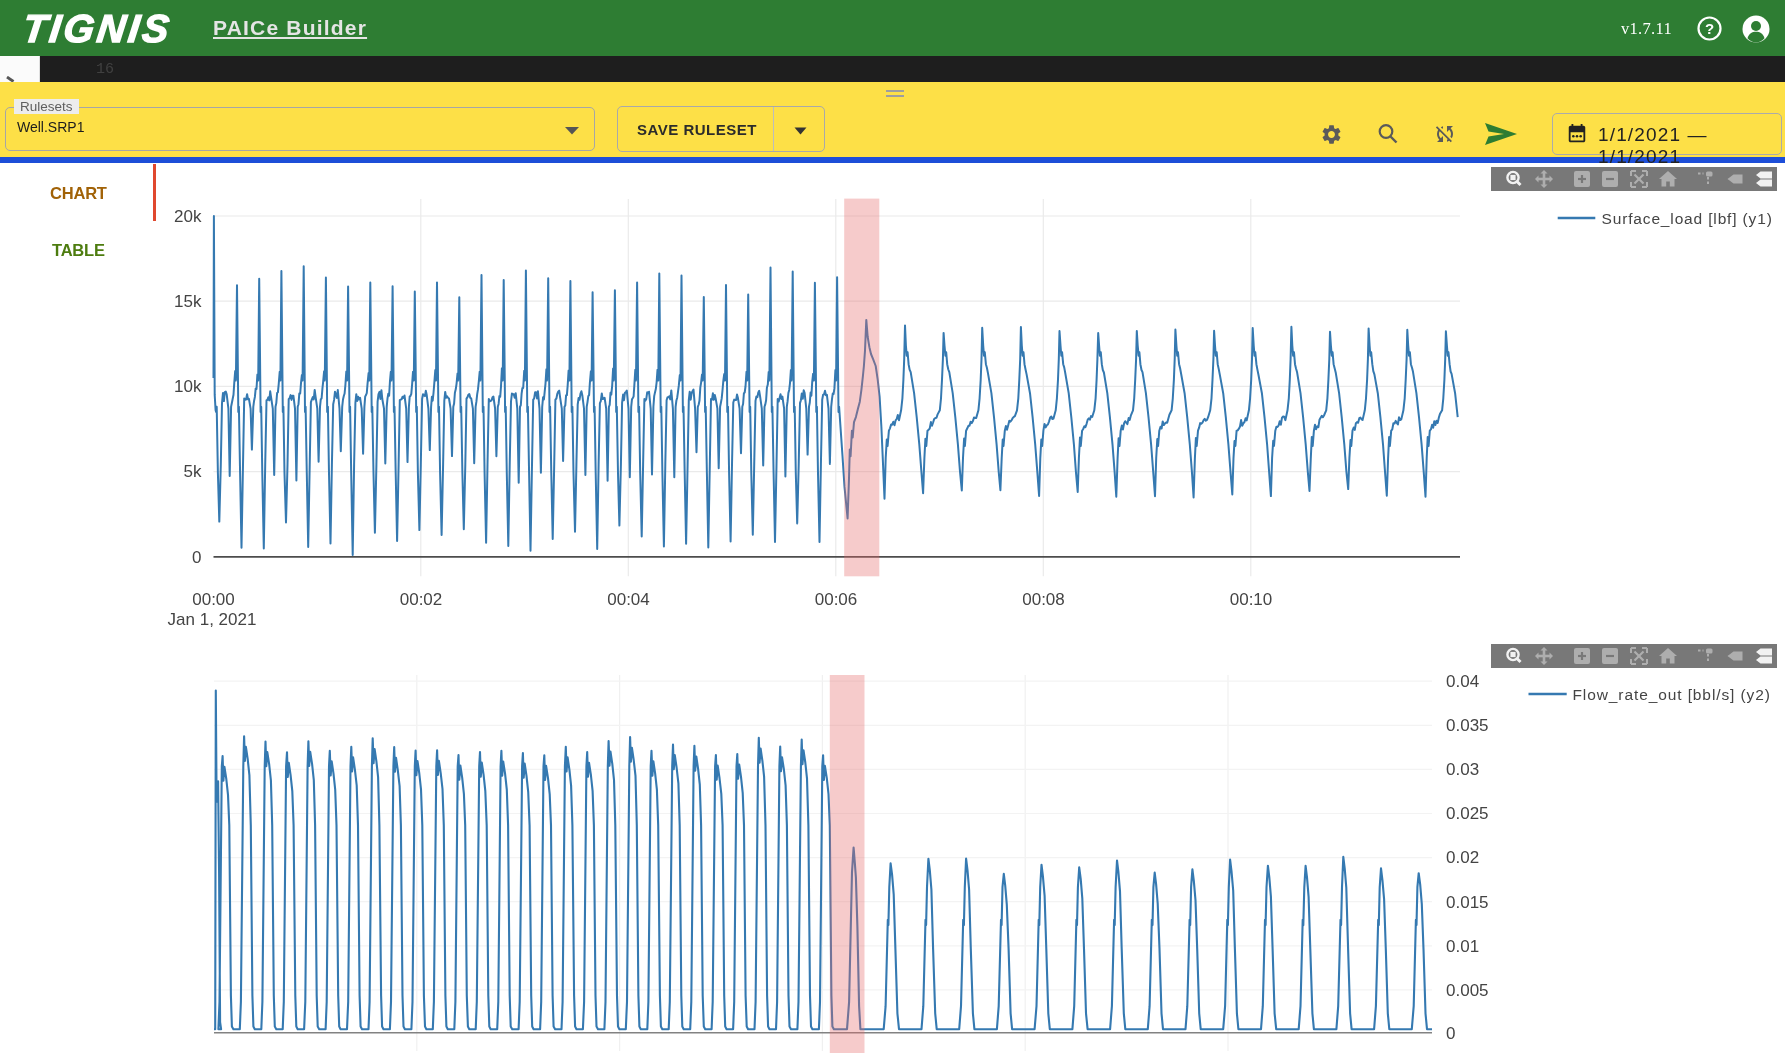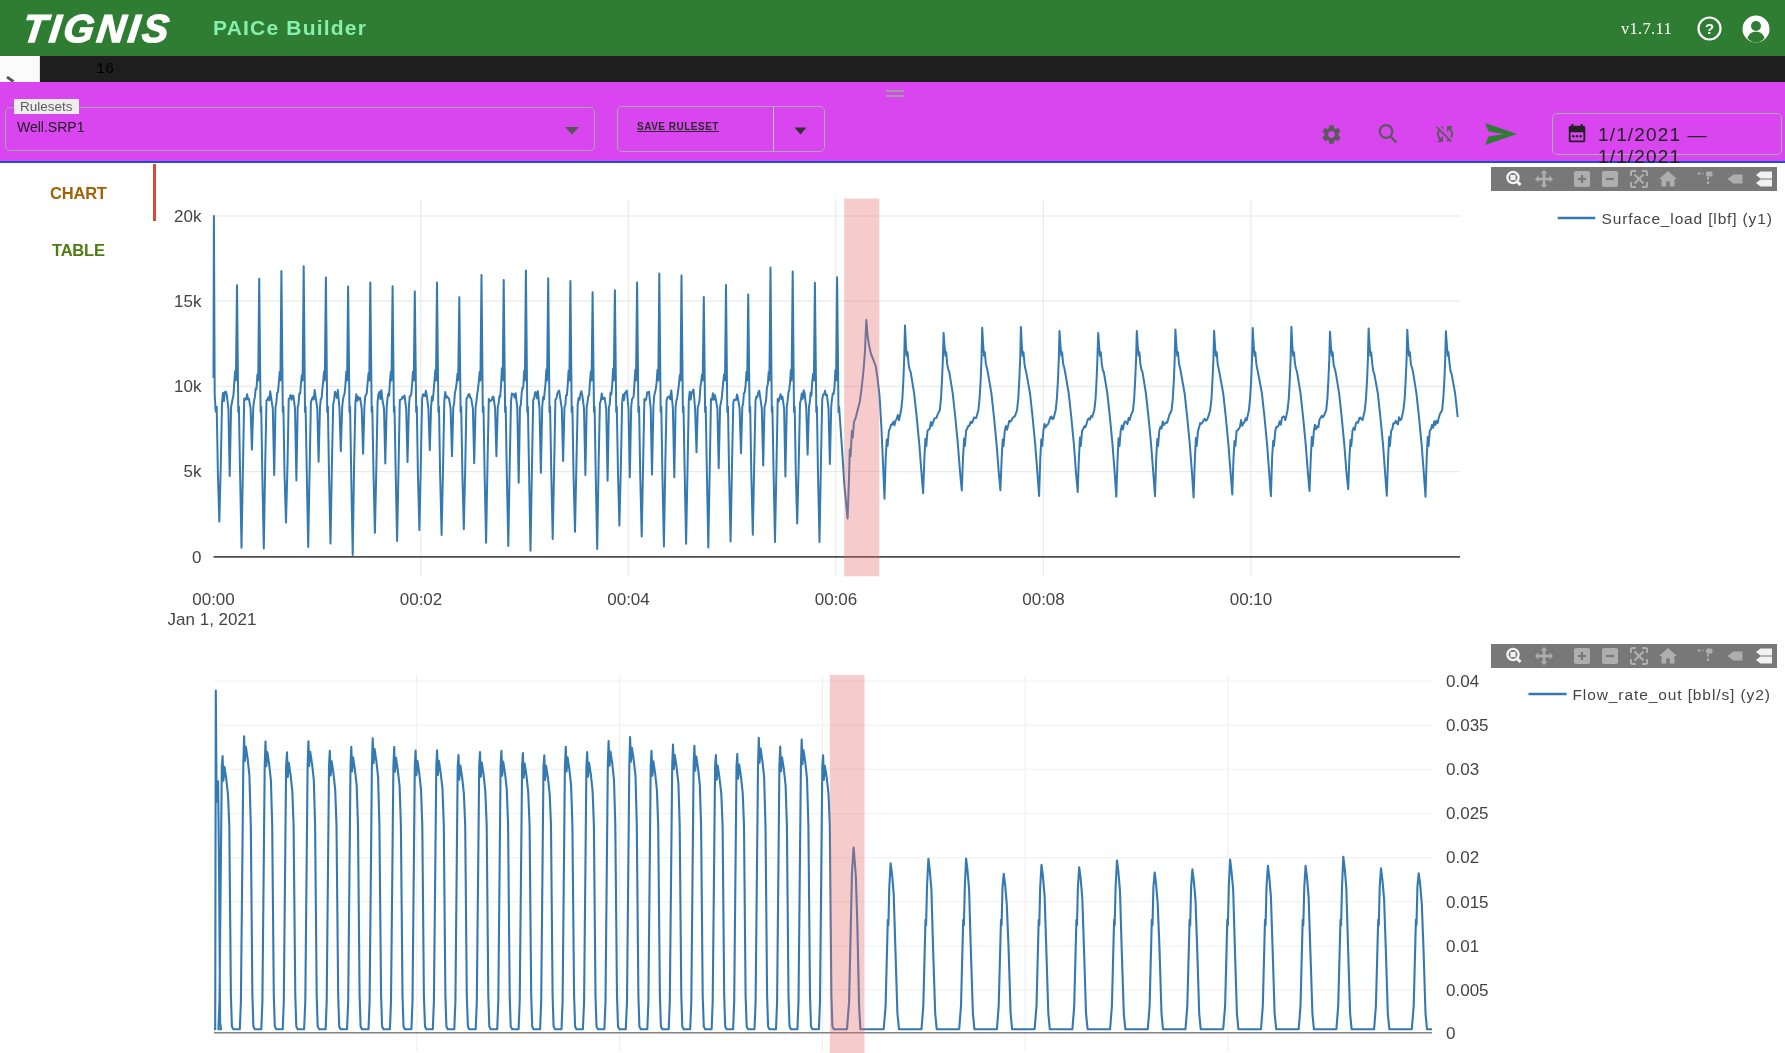--- a/index.html
+++ b/index.html
@@ -1,31 +1,31 @@
 <!DOCTYPE html>
 <html><head><meta charset="utf-8">
 <style>
 * { margin:0; padding:0; box-sizing:border-box; }
 html,body { width:1785px; height:1053px; overflow:hidden; background:#fff;
   font-family:"Liberation Sans", sans-serif; -webkit-font-smoothing:antialiased; }
 .abs { position:absolute; }
 #header { position:absolute; left:0; top:0; width:1785px; height:56px; background:#2e7d33; }
 #logo { position:absolute; left:23px; top:7px; color:#fff; font-size:39px; font-weight:bold;
   font-style:italic; letter-spacing:3.1px; -webkit-text-stroke:1.4px #fff; transform:skewX(-7deg); }
-#apptitle { position:absolute; left:213px; top:16px; color:#86efac; font-size:21px; font-weight:600; letter-spacing:1.2px; }
+#apptitle { position:absolute; left:213px; top:16px; color:#e5e5e5; font-size:21px; font-weight:600; letter-spacing:1.2px;text-decoration:underline; }
 #version { position:absolute; left:1621px; top:19px; color:#fff; font-size:16.5px; letter-spacing:0.3px;font-family:Liberation Serif, serif; }
 #darkstrip { position:absolute; left:0; top:56px; width:1785px; height:26px; background:#1e1e1e; }
 #whitebox { position:absolute; left:0; top:56px; width:40px; height:26px; background:#fbfbfb; border-right:1px solid #e0e0e0; }
-#linenum { position:absolute; left:96px; top:61px; color:#000000; font-size:15px; font-family:"Liberation Mono", monospace; }
-#toolbar { position:absolute; left:0; top:82px; width:1785px; height:81px; background:#d946ef; border-bottom:2px solid #1d4ed8; }
+#linenum { position:absolute; left:96px; top:61px; color:#404040; font-size:15px; font-family:"Liberation Mono", monospace; }
+#toolbar { position:absolute; left:0; top:82px; width:1785px; height:81px; background:#fde047; border-bottom:6px solid #1d4ed8; }
 #selbox { position:absolute; left:5px; top:25px; width:590px; height:44px; border:1px solid #a6a6a6; border-radius:5px; }
 #sellabel { position:absolute; left:14px; top:17px; background:#ededed; padding:0 6px; font-size:13.5px; color:#5f5f5f; }
 #seltext { position:absolute; left:17px; top:37px; font-size:14px; color:#1d1d1d; }
 #savebox { position:absolute; left:617px; top:24px; width:208px; height:46px; border:1px solid #a9a9a9; border-radius:5px; }
-#savetext { position:absolute; left:637px; top:39px; font-size:10px; font-weight:700; color:#2b2b2b; letter-spacing:0.5px;text-decoration:underline; }
+#savetext { position:absolute; left:637px; top:39px; font-size:15px; font-weight:700; color:#2b2b2b; letter-spacing:0.5px; }
 #savediv { position:absolute; left:773px; top:25px; width:1px; height:44px; background:#bdbdbd; }
 #datebox { position:absolute; left:1552px; top:31px; width:230px; height:42px; border:1px solid #ababab; border-radius:5px; }
 #datetext { position:absolute; left:1598px; top:42px; font-size:19px; font-weight:400; color:#222; letter-spacing:1.15px; }
 #handle1 { position:absolute; left:886px; top:8px; width:18px; height:2.4px; background:#9e9e9e; }
 #handle2 { position:absolute; left:886px; top:13px; width:18px; height:2.4px; background:#9e9e9e; }
 .tab { position:absolute; font-size:16.5px; font-weight:bold; letter-spacing:-0.2px; }
 #tab1 { left:50px; top:184px; color:#a16207; }
 #tab2 { left:52px; top:241px; color:#4d7c0f; }
 #tabind { position:absolute; left:152.5px; top:164px; width:3px; height:57px; background:#e0482f; }
 svg { display:block; }

